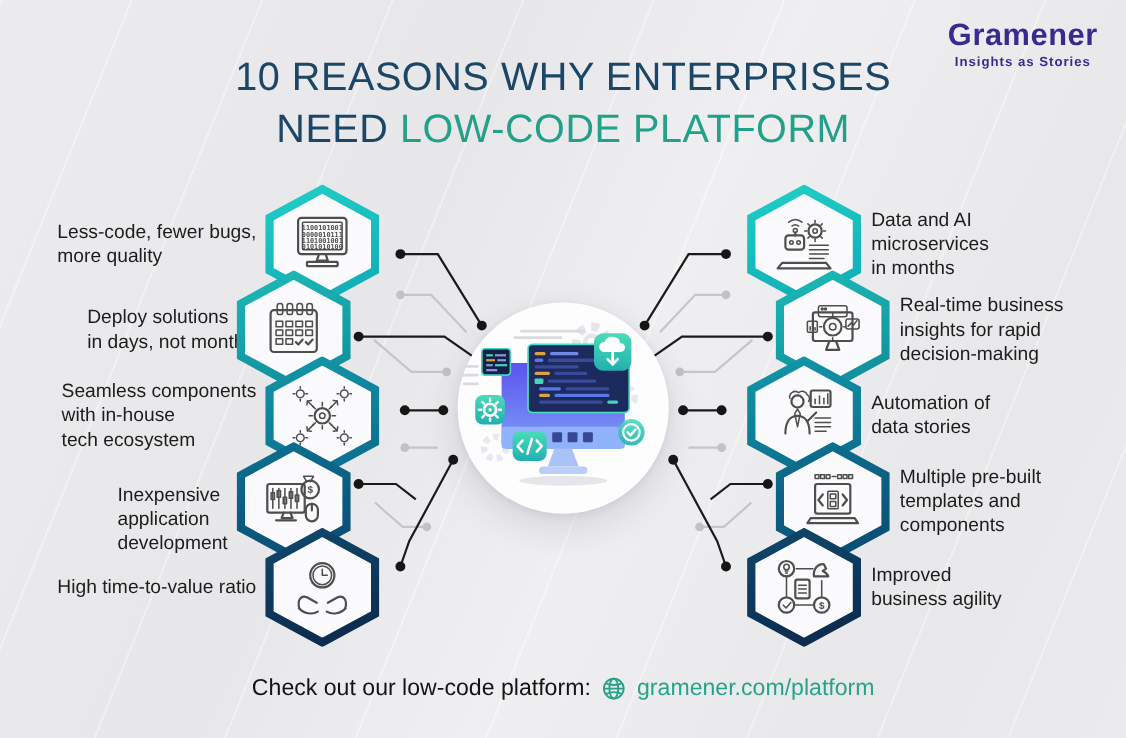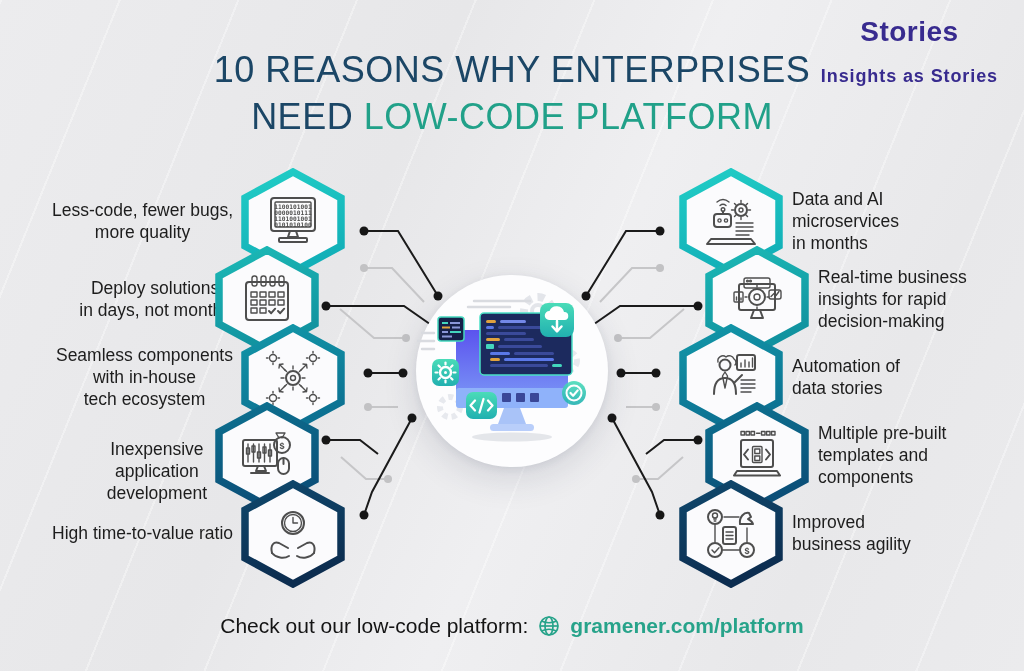--- a/index.html
+++ b/index.html
@@ -7,36 +7,36 @@
     background:linear-gradient(115deg,#ececee 0%,#e7e7e9 35%,#efeff1 55%,#e8e8ea 80%,#ebebed 100%);}
   #canvas::before{content:"";position:absolute;inset:0;pointer-events:none;
     background:repeating-linear-gradient(112deg,rgba(255,255,255,.35) 0 2px,rgba(255,255,255,0) 2px 110px);}
   .abs{position:absolute;}
   
   .title{top:46px;left:0;right:0;text-align:center;font-weight:normal;font-size:36px;line-height:47px;letter-spacing:.5px;color:#1b4666;}
   .title .accent{color:#21a189;}
   
   .logo{top:16px;right:26px;text-align:center;color:#382b8f;}
   .logo .name{font-size:28px;font-weight:bold;letter-spacing:.5px;}
-  .logo .tag{font-size:18px;font-weight:bold;letter-spacing:.9px;margin-top:18px;}
+  .logo .tag{font-size:12px;font-weight:bold;letter-spacing:.9px;margin-top:1px;}
   
   .lbl{position:absolute;font-size:17.5px;line-height:22px;color:#1d1d1d;white-space:pre-line;}
-  .lbl.r{text-align:center;}
+  .lbl.r{text-align:left;}
   
   .hex{position:absolute;}
   .ic{stroke:#4e4e4e;stroke-width:2;fill:none;stroke-linecap:round;stroke-linejoin:round;}
   .ic .thin{stroke-width:1.4;}
   .bin{font:6.2px "DejaVu Sans Mono",monospace;fill:#4e4e4e;stroke:none;text-anchor:middle;font-weight:bold;}
   .dol{font:bold 9px "Liberation Sans",sans-serif;fill:#4e4e4e;stroke:none;text-anchor:middle;}
   
   .circle{left:416px;top:275px;width:192px;height:192px;border-radius:50%;background:#fdfdfe;
     box-shadow:0 12px 34px rgba(40,50,80,.14),0 2px 8px rgba(40,50,80,.08);z-index:1;}
   
   .footer{left:0;right:0;top:614px;display:flex;justify-content:center;align-items:flex-start;gap:9px;font-size:21px;color:#141414;}
-  .footer a{color:#27a38a;font-weight:bold;text-decoration:none;}
+  .footer a{color:#27a38a;font-weight:normal;text-decoration:none;}
   svg{display:block;}
   .overlay{left:0;top:0;z-index:0;pointer-events:none;}
 </style>
 </head>
 <body>
 
 <div id="canvas">
 
   <svg width="0" height="0" style="position:absolute" aria-hidden="true">
     <defs>
@@ -118,21 +118,21 @@
         <circle cx="698" cy="306" r="4.5"></circle>
       <circle cx="621" cy="373" r="4.5"></circle>
         <circle cx="656" cy="373" r="4.5"></circle>
       <circle cx="612" cy="418" r="4.5"></circle>
         <circle cx="660" cy="515" r="4.5"></circle>
         <circle cx="698" cy="440" r="4.5"></circle>
     </g>
   </svg>
 
   <div class="abs logo">
-    <div class="name">Stories</div>
+    <div class="name">Gramener</div>
     <div class="tag">Insights as Stories</div>
   </div>
 
   <div class="abs title">
     <div>10 REASONS WHY ENTERPRISES</div>
     <div><span>NEED</span> <span class="accent">LOW-CODE PLATFORM</span></div>
   </div>
 
   <div class="lbl r" style="right:791px;top:199px">Less-code, fewer bugs,
 more quality</div>

